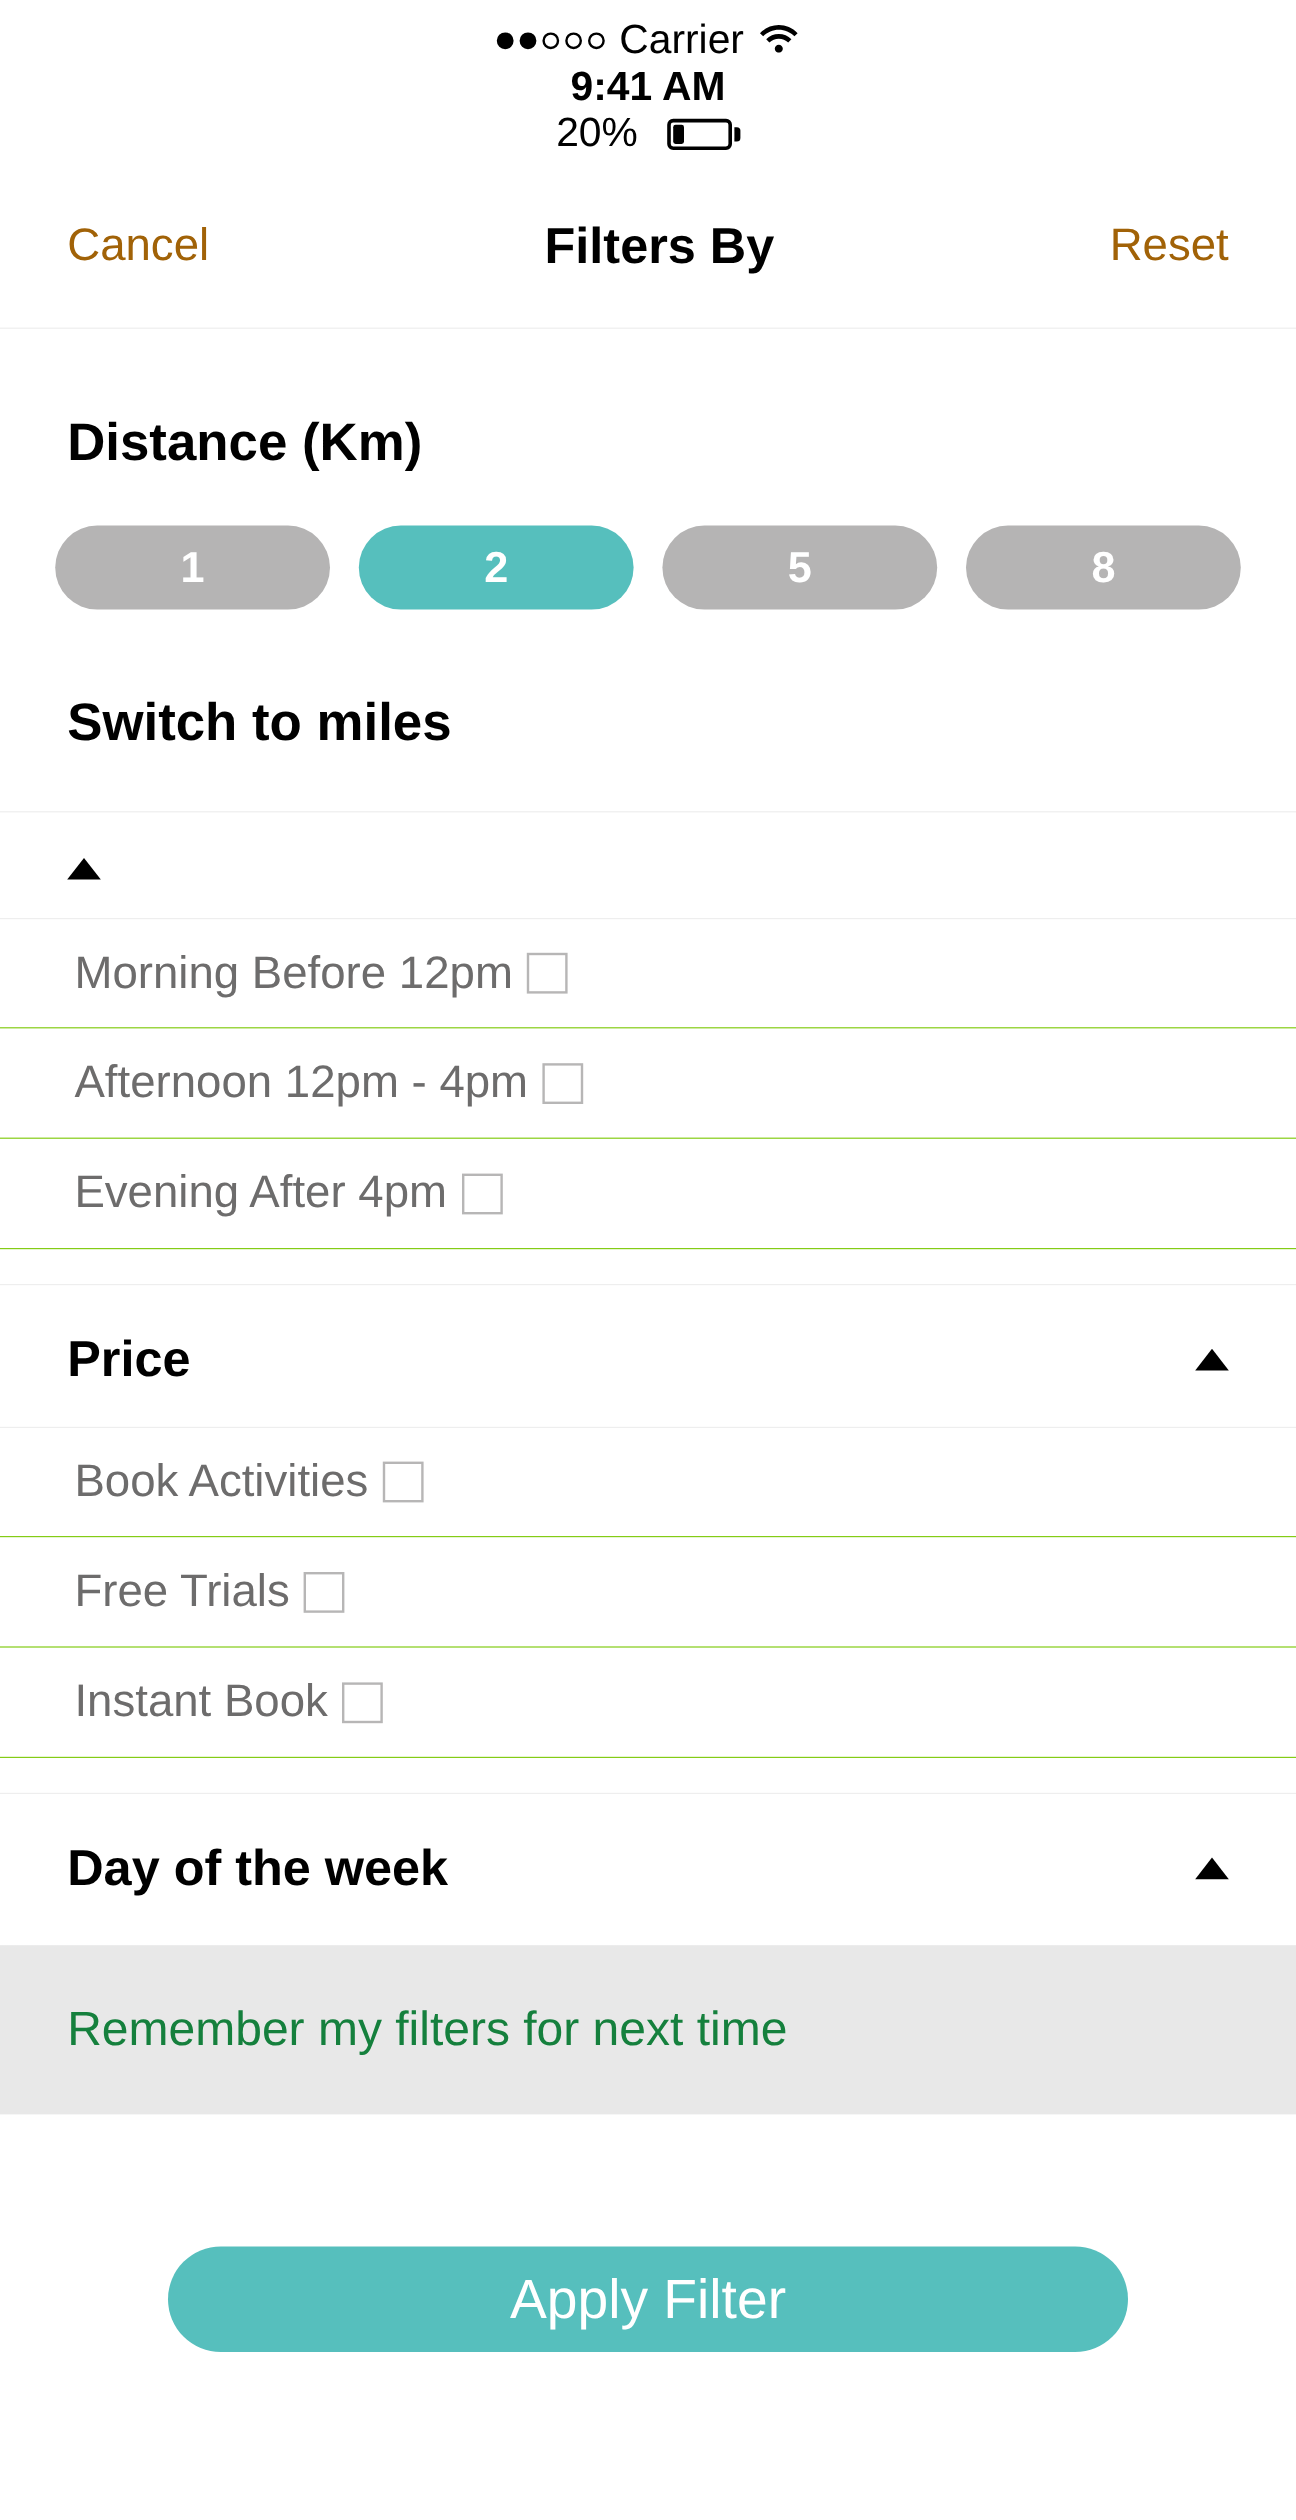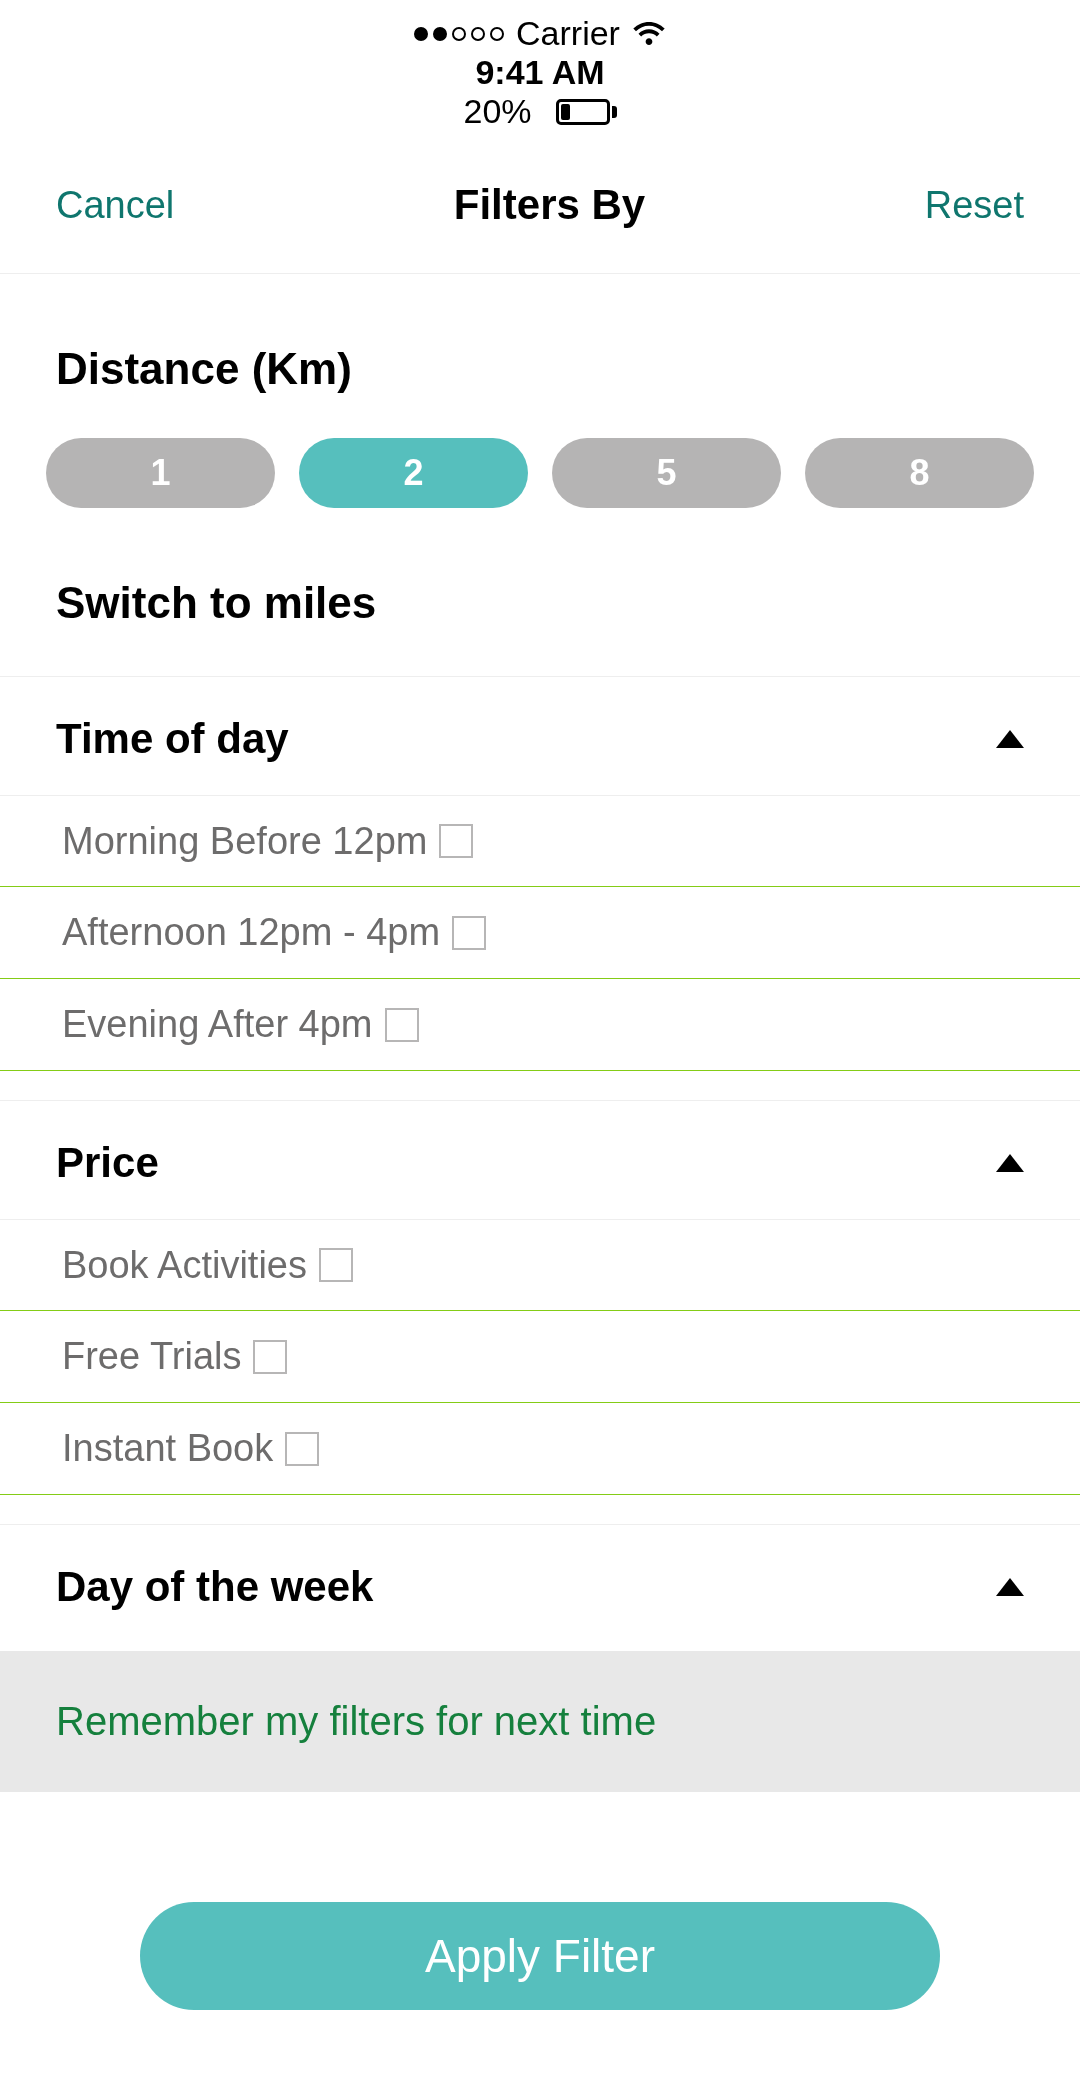--- a/index.html
+++ b/index.html
@@ -12,21 +12,21 @@
   .carrier { font-size: 34px; }
   .wifi-icon svg { width: 34px; height: 28px; }
   .status-time { font-size: 34px; font-weight: 600; }
   .status-right { display: flex; align-items: center; gap: 24px; justify-content: space-between; }
   .battery { display: flex; align-items: center; }
   .battery-body { width: 54px; height: 26px; border: 3px solid #000; border-radius: 5px; position: relative; }
   .battery-fill { position: absolute; left: 2px; top: 2px; bottom: 2px; width: 20%; background: #000; border-radius: 2px; }
   .battery-tip { width: 5px; height: 12px; background: #000; border-radius: 0 3px 3px 0; margin-left: 2px; }
 
   .nav-bar { display: flex; align-items: center; justify-content: space-between; padding: 40px 56px 44px 56px; border-bottom: 1px solid #eee; }
-  .nav-cancel, .nav-reset { font-size: 38px; color: #0f766e; }
+  .nav-cancel, .nav-reset { font-size: 38px; color: #a16207; }
   .nav-title { font-size: 42px; font-weight: 700; }
 
   .section-pad { padding: 0 56px; }
   .distance-heading { font-size: 44px; font-weight: 700; margin-top: 70px; margin-bottom: 44px; }
   .pill-row { display: flex; gap: 24px; padding: 0 46px 70px 46px; }
   .pill { flex: 1; height: 70px; border-radius: 35px; background: #b5b4b4; color: #fff; font-size: 36px; font-weight: 600; display: flex; align-items: center; justify-content: center; }
   .pill.selected { background: #56bfbd; }
 
   .unit-toggle { font-size: 44px; font-weight: 700; padding: 0 60px 48px 56px; border-bottom: 1px solid #eee; }
 
@@ -38,21 +38,21 @@
   .option-row.first { border-top: 1px solid #eee; }
   .option-label { font-size: 38px; color: #6d6c6c; }
   .checkbox { width: 34px; height: 34px; border: 2px solid #b7b6b6; background: #fff; }
 
   .spacer-sm { height: 30px; border-bottom: 1px solid #eee; }
 
   .remember-bar { background: #e8e8e8; padding: 48px 56px; margin-top: 8px; }
   .remember-text { font-size: 40px; font-weight: 500; color: #15803d; }
 
   .apply-wrap { padding: 110px 140px 0 140px; }
-  .apply-btn { width: 100%; height: 108px; border-radius: 60px; background: #56bfbd; color: #fff; font-size: 46px; font-weight: 500; display: flex; align-items: center; justify-content: center; }
+  .apply-btn { width: 100%; height: 88px; border-radius: 60px; background: #56bfbd; color: #fff; font-size: 46px; font-weight: 500; display: flex; align-items: center; justify-content: center; }
 </style>
 </head>
 <body>
 
 <div class="status-bar">
   <div class="status-left">
     <div class="signal-dots">
       <span class="dot filled"></span>
         <span class="dot filled"></span>
         <span class="dot"></span>
@@ -89,21 +89,20 @@
 </div>
 <div class="pill-row">
   <div class="pill">1</div>
   <div class="pill selected">2</div>
   <div class="pill">5</div>
   <div class="pill">8</div>
 </div>
 <div class="unit-toggle">Switch to miles</div>
 
 <div class="acc-header">
-  <div class="acc-title">Time of day</div>
   <div class="chevron"></div>
 </div>
 <div class="option-row first">
   <div class="option-label">Morning Before 12pm</div>
   <div class="checkbox"></div>
 </div>
 <div class="option-row">
   <div class="option-label">Afternoon 12pm - 4pm</div>
   <div class="checkbox"></div>
 </div>

